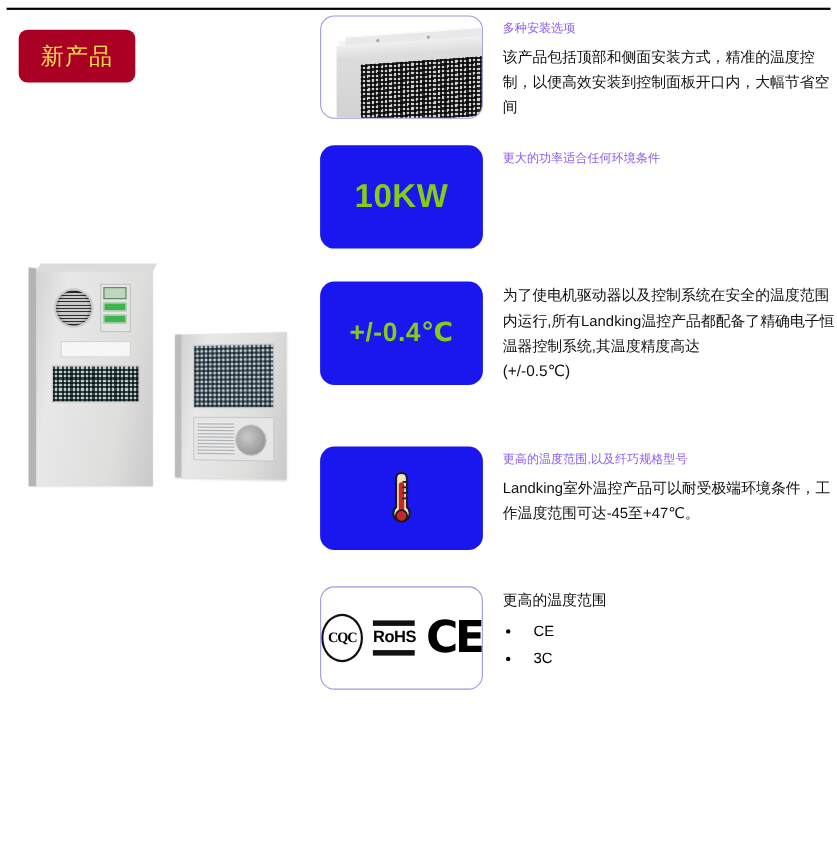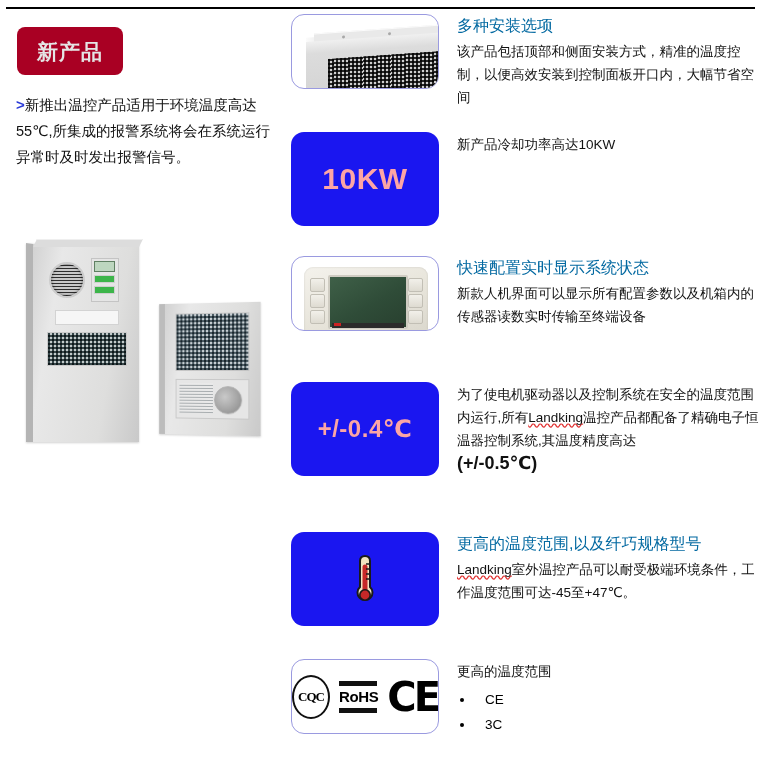--- a/index.html
+++ b/index.html
@@ -43,23 +43,23 @@
     top: 13px;
     width: 106px;
     height: 48px;
     background: #a90023;
     border-radius: 8px;
     display: flex;
     align-items: center;
     justify-content: center;
   }
   .badge-new span {
-    color: #e5e5e5;
+    color: #fde047;
     font-size: 21px;
-    font-weight: bold;
+    font-weight: normal;
     letter-spacing: 1px;
     line-height: 1;
   }
   .intro {
     position: absolute;
     left: 16px;
     top: 78px;
     width: 262px;
     font-size: 14.5px;
     line-height: 26px;
@@ -211,65 +211,64 @@
     flex: 0 0 152px;
     width: 152px;
     box-sizing: border-box;
   }
   .f-text {
     flex: 1 1 auto;
     padding-left: 14px;
     padding-top: 1px;
   }
   .f-title {
-    font-size: 16px;
+    font-size: 11px;
     line-height: 22px;
-    color: #0369a1;
+    color: #8b5cf6;
     margin-bottom: 3px;
   }
   .f-body {
     font-size: 13.5px;
     line-height: 23px;
     color: #111111;
   }
   .f-body .emph {
-    font-weight: bold;
-    font-size: 18px;
+    font-weight: normal;
+    font-size: 14px;
   }
   .misspelled {
-    text-decoration: underline;
     text-decoration-color: #e03030;
     text-decoration-style: wavy;
     text-decoration-skip-ink: none;
   }
 
   
   .photo-frame {
     position: relative;
     width: 148px;
-    height: 75px;
+    height: 94px;
     border: 1.5px solid #9a9ae0;
     border-radius: 13px;
     background: #ffffff;
     overflow: hidden;
     box-sizing: border-box;
   }
   
   .blue-badge {
     width: 148px;
     height: 94px;
     background: #1a16f0;
     border-radius: 13px;
     display: flex;
     align-items: center;
     justify-content: center;
     box-sizing: border-box;
   }
   .blue-badge .badge-text {
-    color: #fca5a5;
+    color: #84cc16;
     font-weight: bold;
     font-size: 30px;
     letter-spacing: 0.5px;
     line-height: 1;
   }
   .blue-badge .badge-text.small {
     font-size: 24px;
   }
 
   
@@ -419,23 +418,20 @@
 <div class="page">
 
   <div class="top-rule"></div>
 
   <div class="left-col">
 
     <div class="badge-new">
       <span>新产品</span>
     </div>
 
-    <div class="intro">
-      <span class="arrow">&gt;</span><span>新推出温控产品适用于环境温度高达55℃,所集成的报警系统将会在系统运行异常时及时发出报警信号。</span>
-    </div>
 
     <div class="product-photo">
       <div class="unit unit-a">
         <div class="top-lip"></div>
         <div class="fan"></div>
         <div class="ctrl-plate"></div>
         <div class="lcd"></div>
         <div class="btn-g b1"></div>
         <div class="btn-g b2"></div>
         <div class="label-strip"></div>
@@ -470,44 +466,24 @@
       </div>
     </div>
 
     <div class="feature" style="height:124px;">
       <div class="f-visual">
         <div class="blue-badge">
           <span class="badge-text">10KW</span>
         </div>
       </div>
       <div class="f-text">
-        <div class="f-body">新产品冷却功率高达10KW</div>
-      </div>
-    </div>
-
-    <div class="feature" style="height:126px;">
-      <div class="f-visual">
-        <div class="photo-frame hmi-photo">
-          <div class="shell"></div>
-          <div class="key l1"></div>
-          <div class="key l2"></div>
-          <div class="key l3"></div>
-          <div class="key r1"></div>
-          <div class="key r2"></div>
-          <div class="key r3"></div>
-          <div class="screen">
-            <span class="red-dot"></span>
-          </div>
-        </div>
-      </div>
-      <div class="f-text">
-        <div class="f-title">快速配置实时显示系统状态</div>
-        <div class="f-body">新款人机界面可以显示所有配置参数以及机箱内的传感器读数实时传输至终端设备</div>
-      </div>
-    </div>
+        <div class="f-title">更大的功率适合任何环境条件</div>
+      </div>
+    </div>
+
 
     <div class="feature" style="height:150px;">
       <div class="f-visual">
         <div class="blue-badge">
           <span class="badge-text small">+/-0.4℃</span>
         </div>
       </div>
       <div class="f-text">
         <div class="f-body"><span>为了使电机驱动器以及控制系统在安全的温度范围内运行,所有</span><span class="misspelled">Landking</span><span>温控产品都配备了精确电子恒温器控制系统,其温度精度高达</span><br><span class="emph">(+/-0.5℃)</span></div>
       </div>

